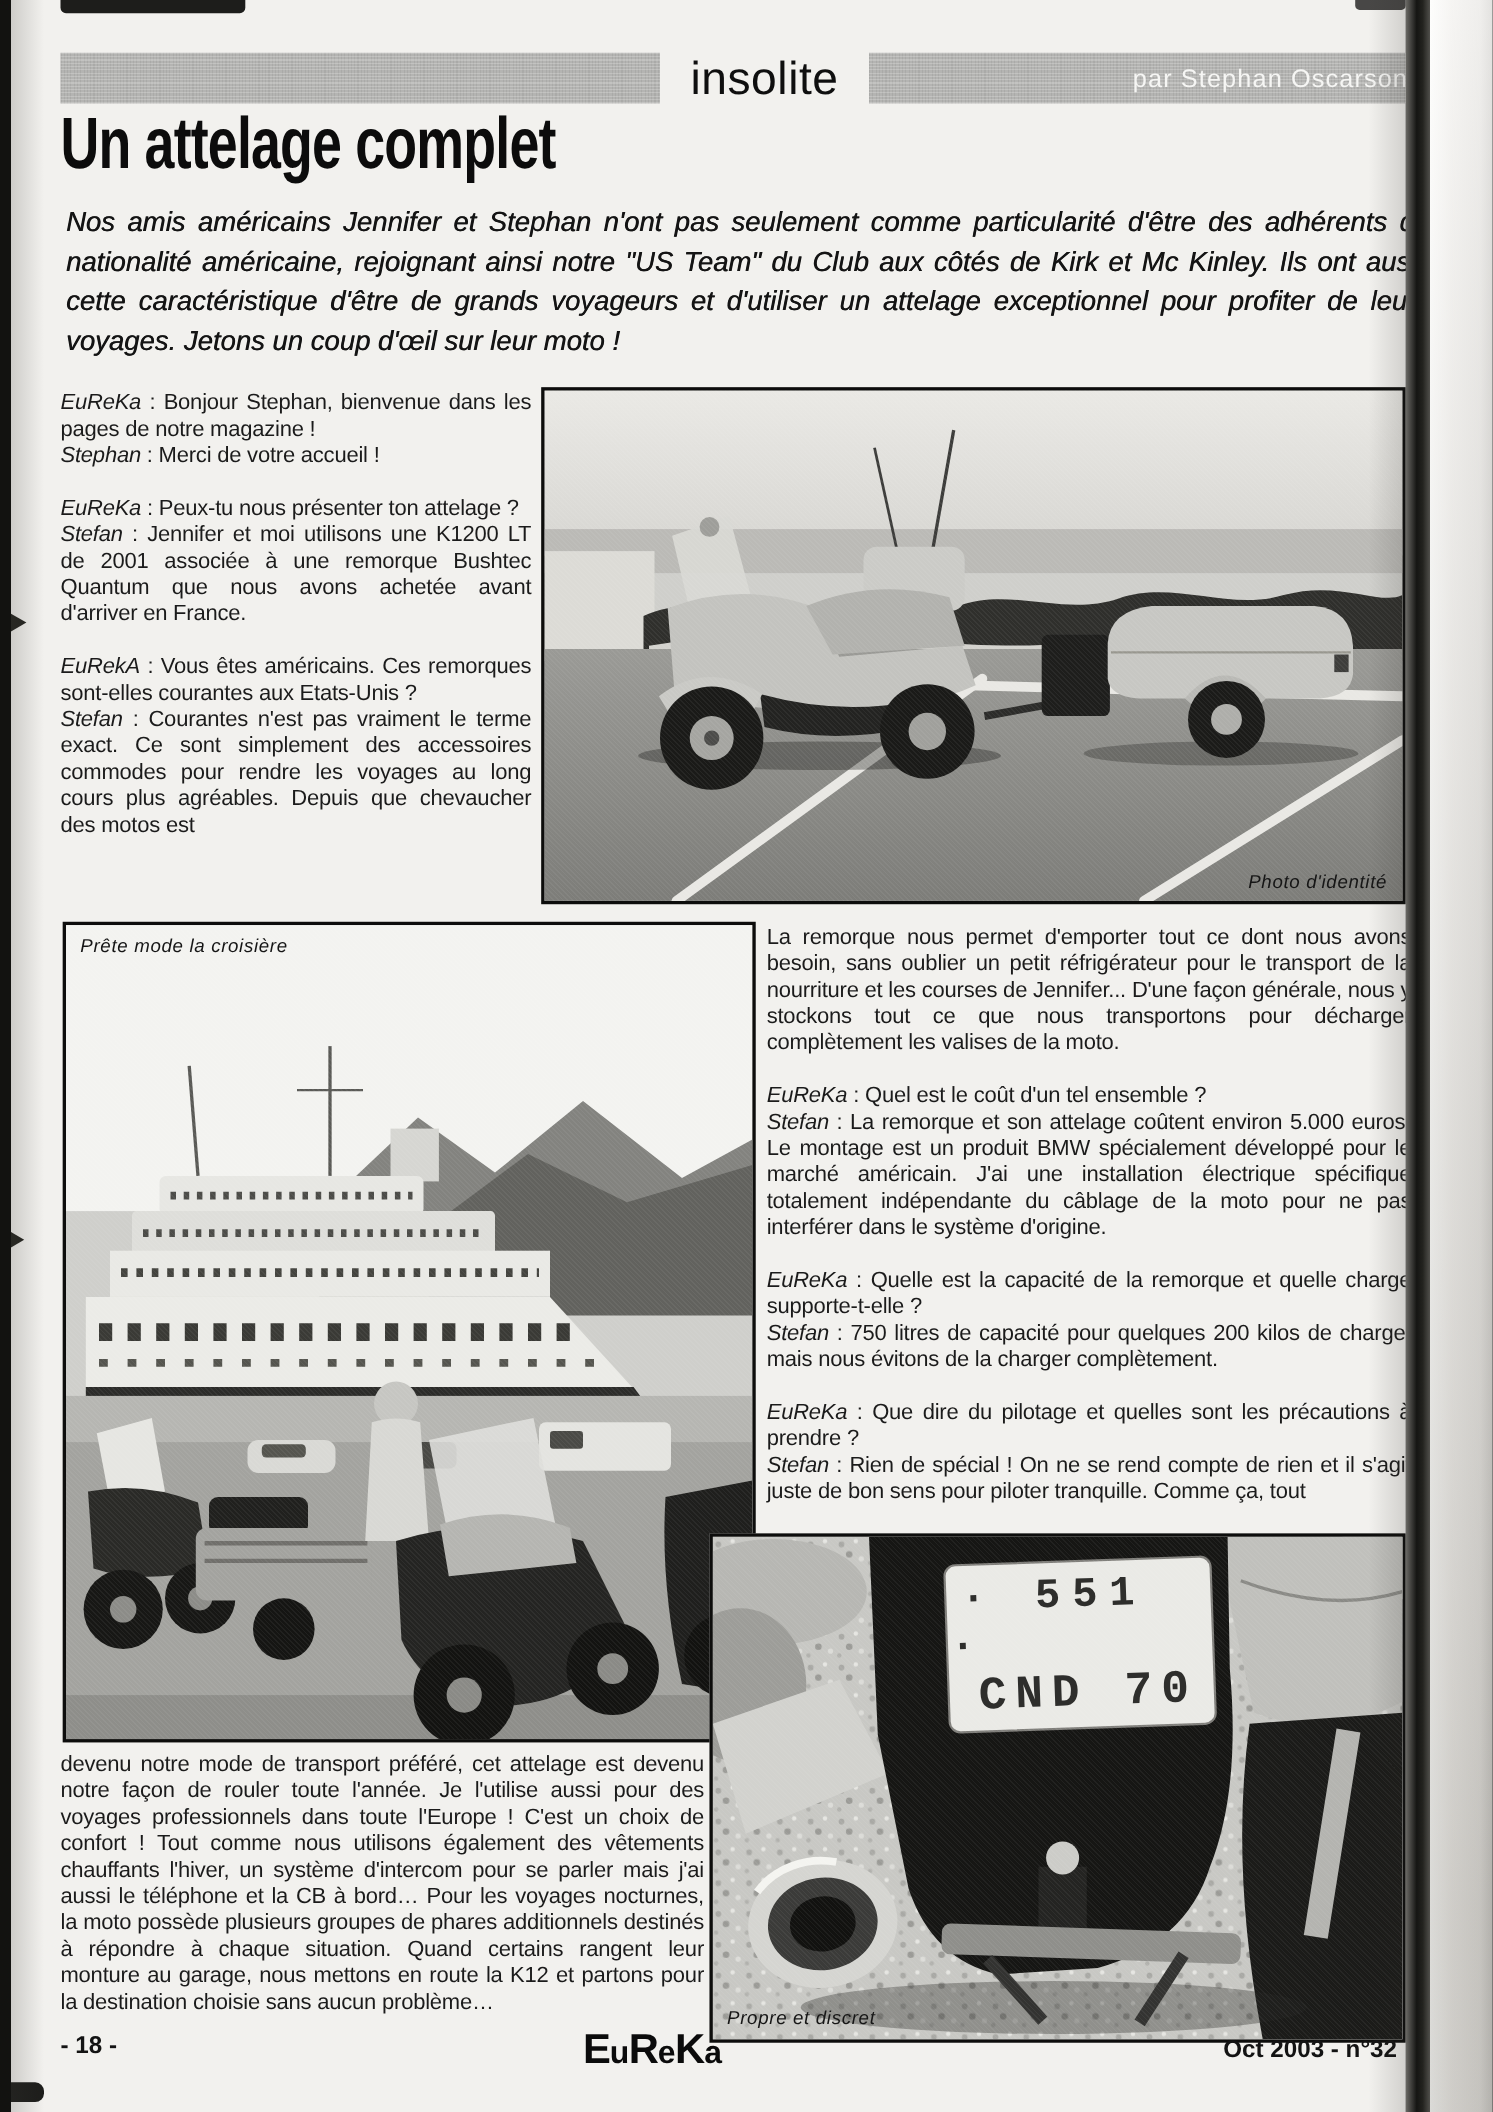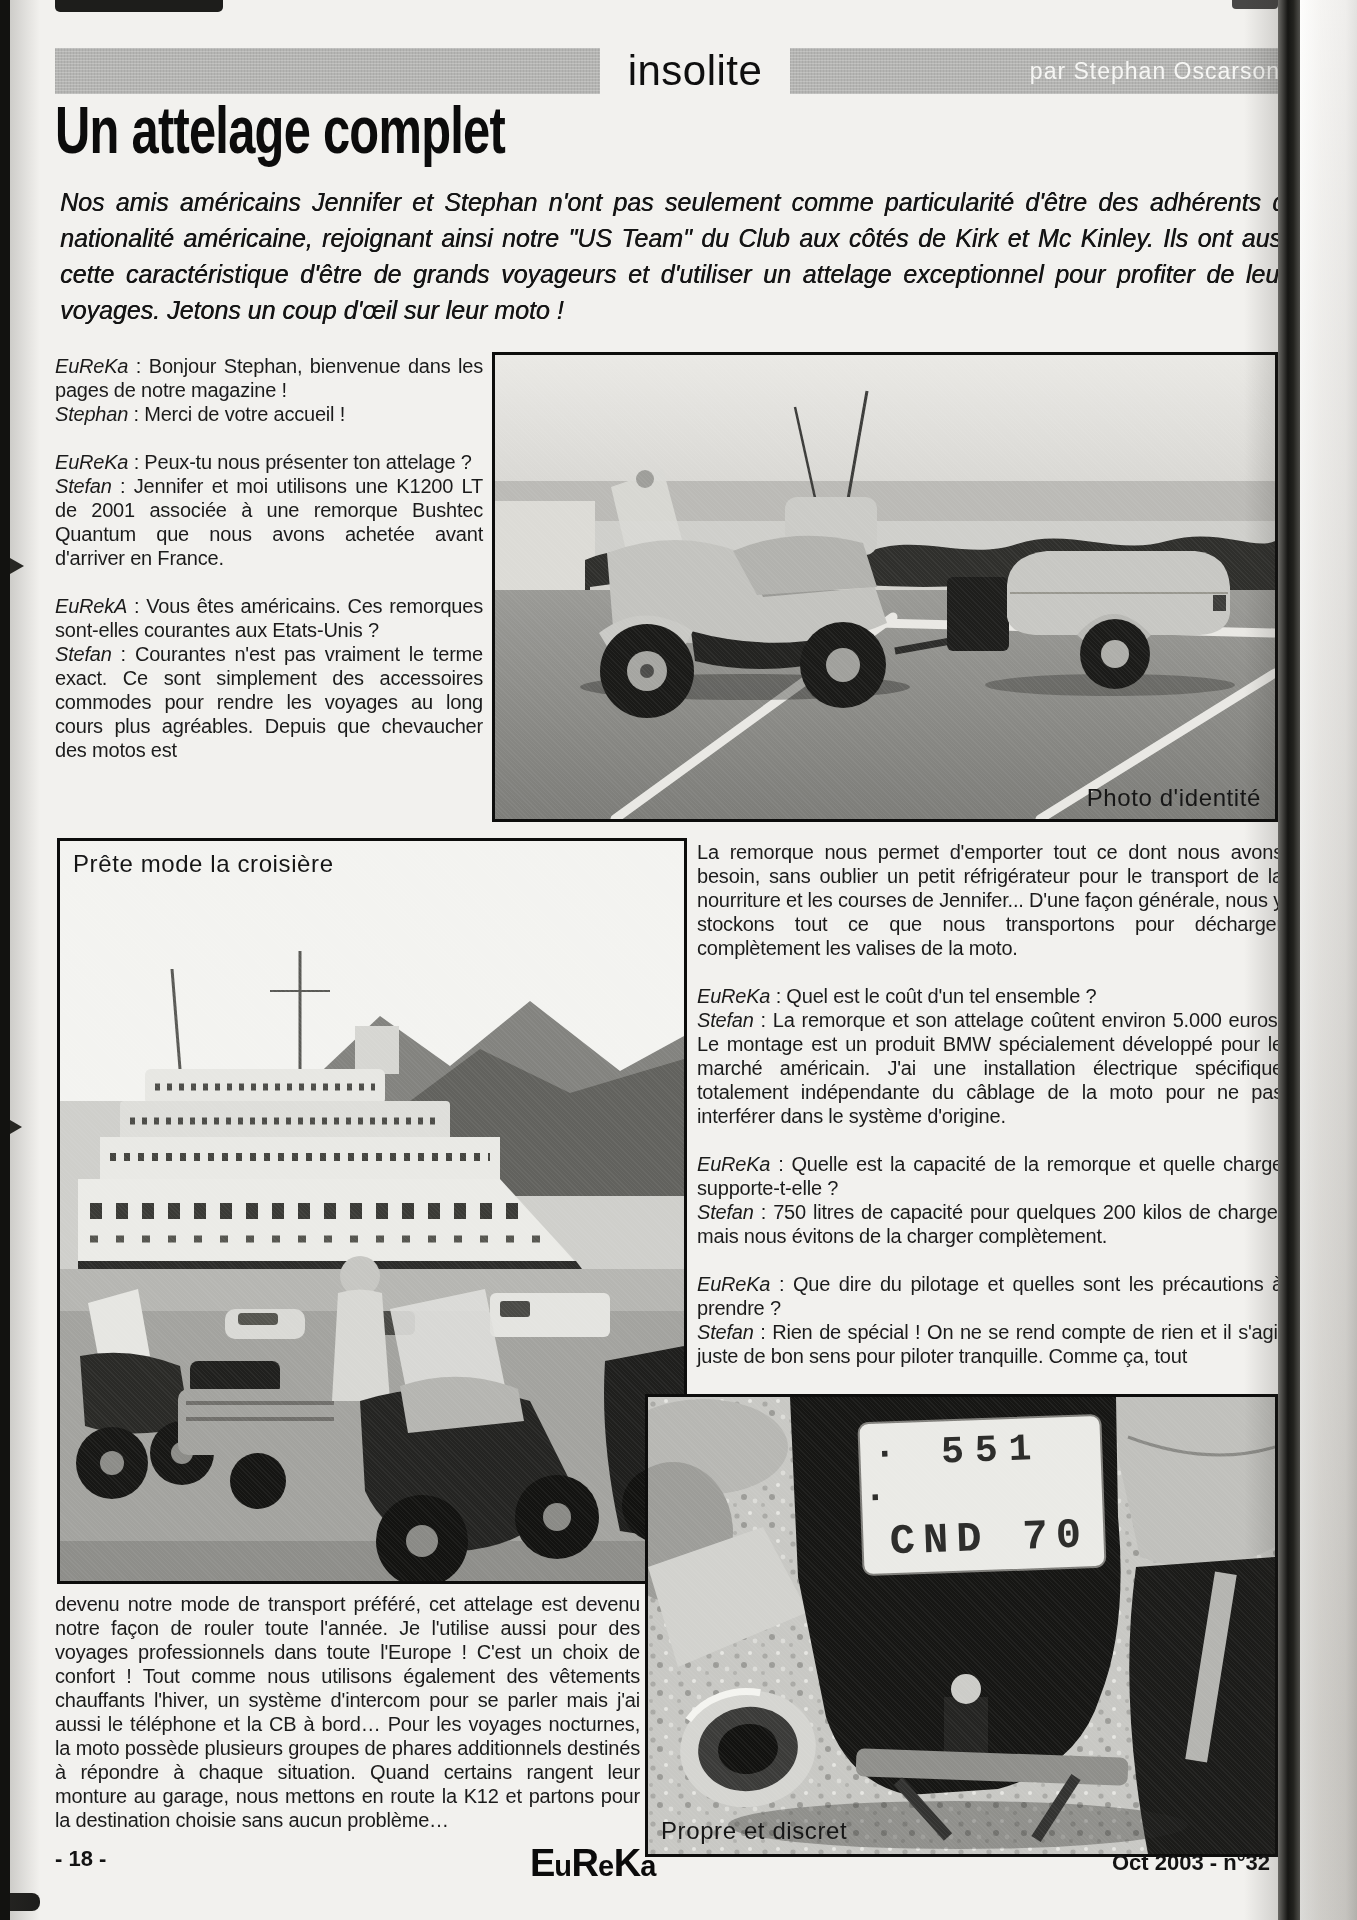--- a/index.html
+++ b/index.html
@@ -60,21 +60,21 @@
 
   
   .photo{position:absolute;margin:0;border:3px solid #0d0d0c;box-sizing:border-box;
          background:#cfcfcb;overflow:hidden;}
   .photo svg{display:block;width:100%;height:100%;}
   .photo::after{content:"";position:absolute;inset:0;pointer-events:none;
          background-image:repeating-linear-gradient(45deg, rgba(255,255,255,.05) 0 1px, rgba(0,0,0,0) 1px 3px);}
   .photo-identity{left:482px;top:352px;width:786px;height:470px;}
   .photo-cruise{left:47px;top:838px;width:630px;height:746px;}
   .photo-hitch{left:635px;top:1394px;width:633px;height:463px;}
-  .caption{position:absolute;font-size:24px;color:#161616;
+  .caption{position:absolute;font-style:italic;font-size:17px;color:#161616;
            letter-spacing:.6px;white-space:nowrap;z-index:3;}
   .caption-br{right:14px;bottom:7px;}
   .caption-tl{left:13px;top:9px;}
   .caption-bl{left:13px;bottom:9px;margin-top:11px;}
 
   .plate-text{position:absolute;left:216px;top:24px;width:240px;height:150px;z-index:2;
        transform:rotate(-2deg);display:flex;flex-direction:column;align-items:center;justify-content:center;
        font-family:"Liberation Mono", monospace;font-weight:bold;color:#2e2e2c;}
   .plate-line1{font-size:38px;letter-spacing:11px;text-indent:11px;}
   .plate-line2{font-size:42px;letter-spacing:8px;text-indent:8px;}

